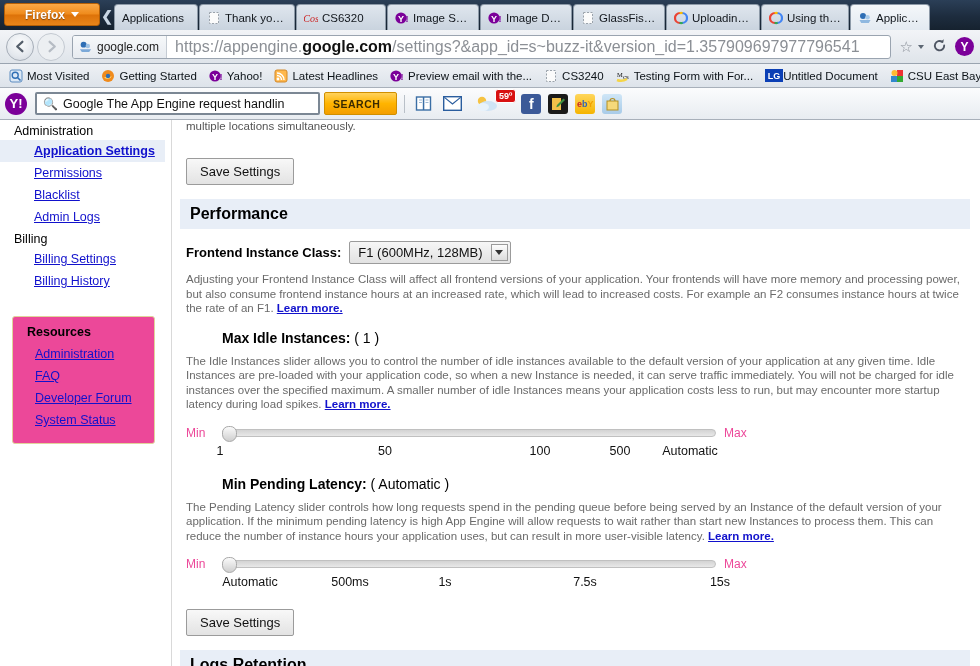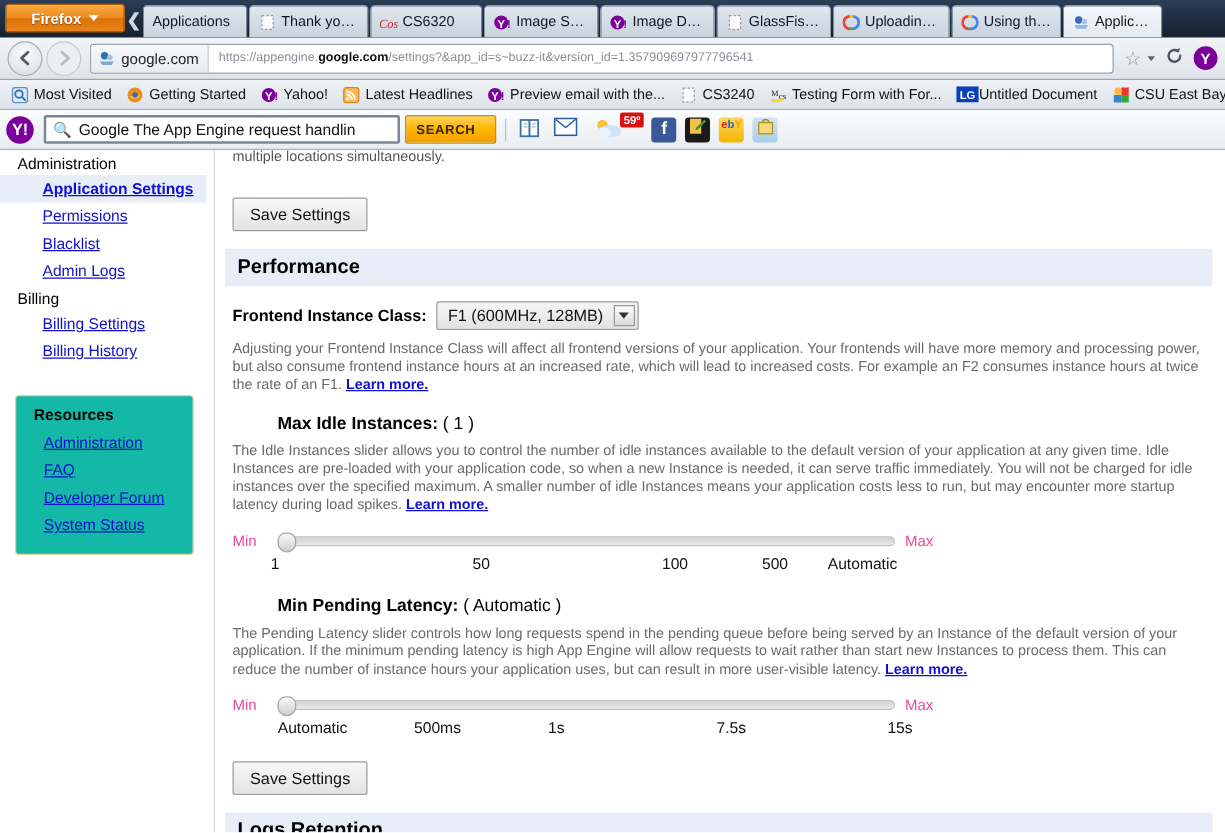--- a/index.html
+++ b/index.html
@@ -78,21 +78,21 @@
     overflow: hidden;
   }
   .identity {
     display: flex; align-items: center; gap: 4px;
     padding: 0 7px 0 5px; height: 22px;
     background: linear-gradient(to bottom,#f6f8fa,#e7ebf0);
     border-right: 1px solid #c4cbd3;
     font-size: 12px; color: #222;
   }
   .urltext {
-    padding-left: 8px; font-size: 10px; color: #8b8f95;
+    padding-left: 8px; font-size: 16px; color: #8b8f95;
     white-space: nowrap; overflow: hidden;
   }
   .urltext b { color: #111; font-weight: bold; }
   .star { color: #8a9099; font-size: 15px; padding: 0 2px; }
   .navbar .mini-caret {
     width: 0; height: 0; border-left: 3px solid transparent;
     border-right: 3px solid transparent; border-top: 4px solid #5d6773;
   }
   .reload { font-size: 15px; color: #4e5663; padding: 0 5px; }
   .yahoo-round {
@@ -137,21 +137,21 @@
     height: 23px; background: linear-gradient(to bottom,#ffd25c 0%,#ffb400 50%,#f39e00 100%);
     border: 1px solid #d08f00; border-radius: 2px;
     display: flex; align-items: center; gap: 8px;
     padding: 0 8px; font-size: 10.5px; font-weight: bold;
     color: #3a2a00; letter-spacing: .5px; flex: none;
   }
   .tb-sep { width: 1px; height: 18px; background: #b9c0c8; margin: 0 3px; flex: none; }
   .tb-item { display: flex; align-items: center; gap: 3px; flex: none; }
   .tb-ico {
     width: 22px; height: 20px; border-radius: 3px; flex: none;
-    display: flex; align-items: flex-start; justify-content: center;
+    display: flex; align-items: center; justify-content: center;
     font-size: 12px; position: relative;
   }
   .badge {
     position: absolute; top: -5px; right: -12px;
     background: #d81111; color: #fff; font-size: 9px; font-weight: bold;
     border-radius: 3px; padding: 0 3px; line-height: 12px;
     border: 1px solid #fff;
   }
 
   
@@ -169,21 +169,21 @@
   }
   .sb-link {
     display: block; padding: 4px 0 4px 34px;
     color: #1111cc; text-decoration: underline; font-size: 12.5px;
   }
   .sb-link.active {
     background: #e8eef7; font-weight: bold; color: #1111cc;
   }
   .resources {
     margin: 24px 10px 0 12px; border: 1px solid #e0d49a;
-    background: #14b8a6; border-radius: 3px; padding: 8px 0 12px 0;
+    background: #ec4899; border-radius: 3px; padding: 8px 0 12px 0;
   }
   .res-title { font-weight: bold; font-size: 12.5px; padding: 0 0 4px 14px; color: #000; }
   .res-link {
     display: block; padding: 4px 0 4px 22px;
     color: #1111cc; text-decoration: underline; font-size: 12.5px;
   }
 
   .content {
     flex: 1; min-width: 0; padding: 0 10px 0 8px;
     position: relative; overflow: hidden;

